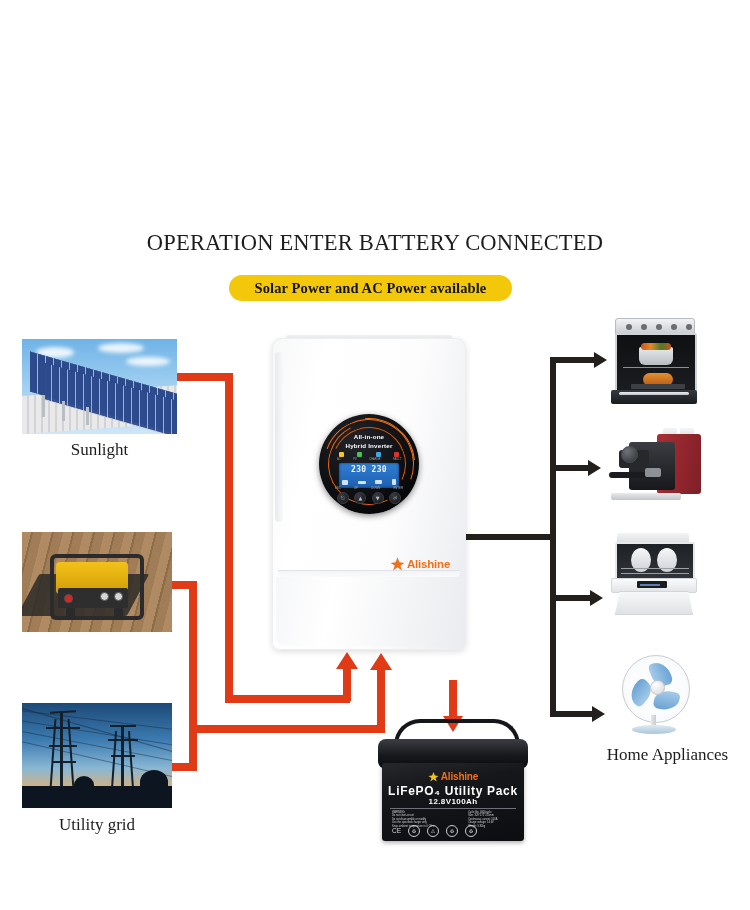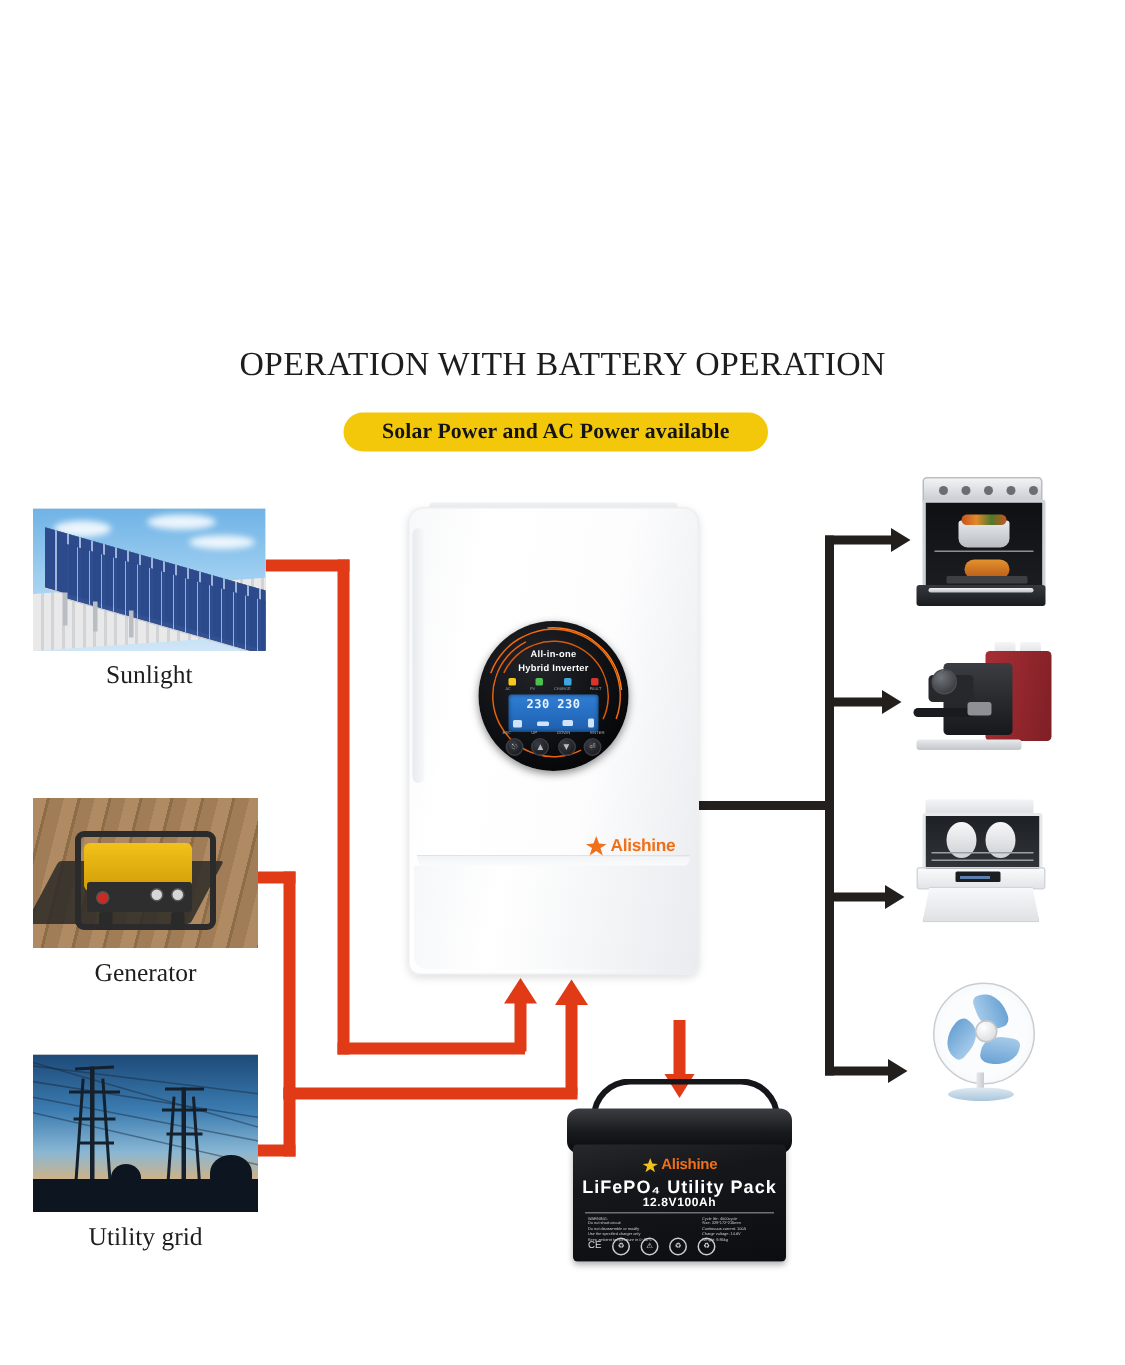--- a/index.html
+++ b/index.html
@@ -247,21 +247,21 @@
   .arrow-down{position:absolute;width:0;height:0;border-left:10px solid transparent;
     border-right:10px solid transparent;border-top:16px solid #E03A16;}
   .arrow-right{position:absolute;width:0;height:0;border-top:8px solid transparent;
     border-bottom:8px solid transparent;border-left:13px solid #231f1c;}
 </style>
 </head>
 <body>
 
 <div class="stage">
 
-  <div id="subtitle">OPERATION WITH BATTERY OPERATION</div>
+  <div id="subtitle">OPERATION ENTER BATTERY CONNECTED</div>
   <div id="badge">
     <span>Solar Power and AC Power available</span>
   </div>
 
   <div class="w" style="left:177px;top:373px;width:56px;height:8px;"></div>
   <div class="w" style="left:225px;top:373px;width:8px;height:330px;"></div>
   <div class="w" style="left:225px;top:695px;width:125px;height:8px;"></div>
   <div class="arrow-up" style="left:336px;top:652px;"></div>
   <div class="w" style="left:343px;top:666px;width:8px;height:35px;"></div>
 
@@ -311,21 +311,20 @@
     <div class="genmat"></div>
     <div class="genbody"></div>
     <div class="genpanel"></div>
     <div class="genknob" style="left:78px;top:60px;"></div>
     <div class="genknob" style="left:92px;top:60px;"></div>
     <div class="genknob" style="left:42px;top:62px;background:#cc2a22;"></div>
     <div class="genframe"></div>
     <div class="genwheel" style="left:44px;top:76px;"></div>
     <div class="genwheel" style="left:92px;top:76px;"></div>
   </div>
-  <div class="cap" style="left:12px;top:639px;width:170px;">Generator</div>
 
   <div class="photo" id="photo-grid">
     <div class="dusksky"></div>
     <div class="wire" style="left:-10px;top:6px;width:180px;transform:rotate(7deg);"></div>
     <div class="wire" style="left:-10px;top:16px;width:180px;transform:rotate(9deg);"></div>
     <div class="wire" style="left:-10px;top:26px;width:180px;transform:rotate(11deg);"></div>
     <div class="wire" style="left:-10px;top:36px;width:180px;transform:rotate(13deg);"></div>
     <div class="wire" style="left:-10px;top:2px;width:180px;transform:rotate(16deg);"></div>
     <div class="tower" style="left:24px;top:8px;width:34px;height:78px;">
       <i style="left:14px;top:0;width:3px;height:78px;"></i>
@@ -506,14 +505,15 @@
     <div class="fan-cage">
       <div class="blade" style="transform:rotate(10deg);"></div>
       <div class="blade" style="transform:rotate(130deg);"></div>
       <div class="blade" style="transform:rotate(250deg);"></div>
       <div class="fan-hub"></div>
     </div>
     <div class="fan-neck"></div>
     <div class="fan-base"></div>
   </div>
 
+  <div class="cap" style="left:585px;top:745px;width:165px;">Home Appliances</div>
 
 </div>
 
 </body></html>

